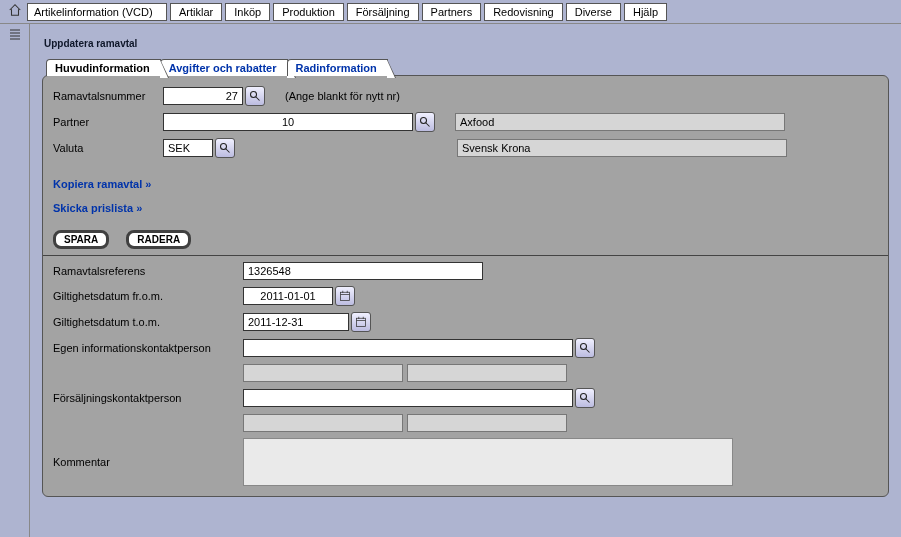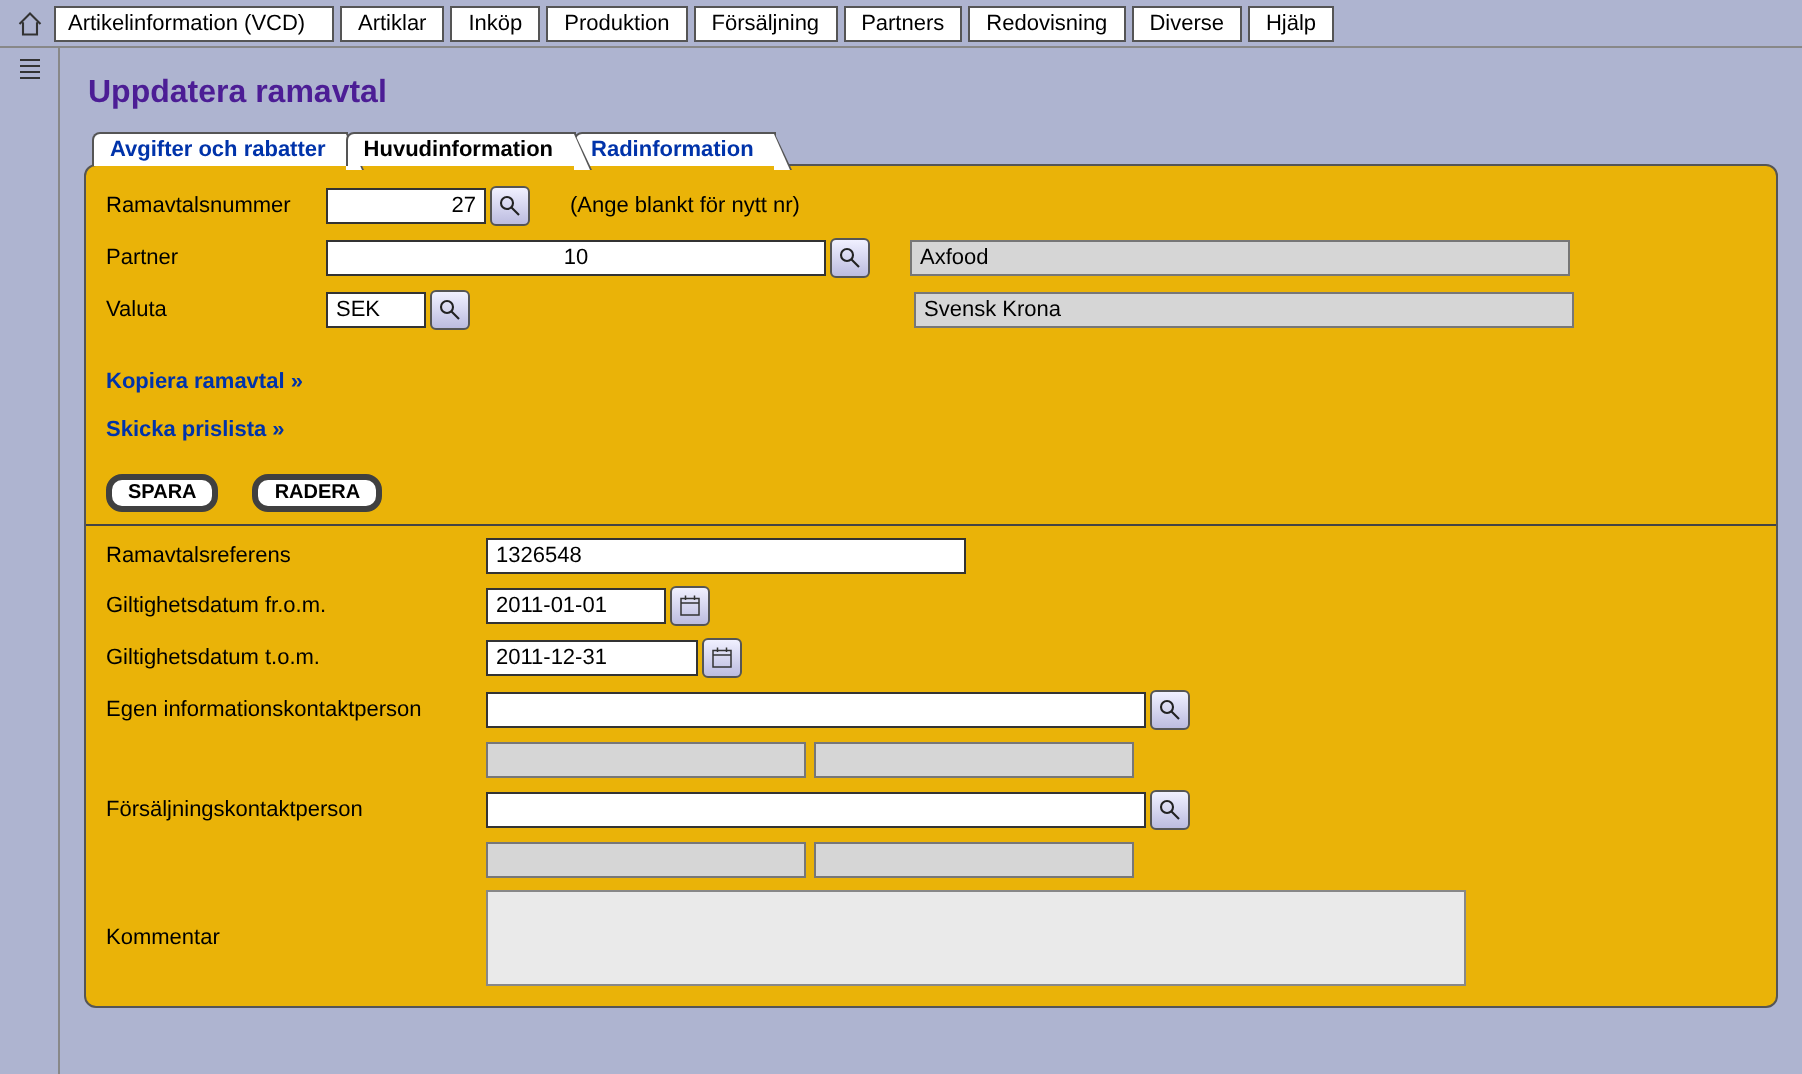--- a/index.html
+++ b/index.html
@@ -8,21 +8,20 @@
     padding: 0;
     font-family: Verdana, Arial, sans-serif;
     font-size: 11px;
     background: #aeb4d0;
     width: 901px;
     height: 537px;
     overflow: hidden;
   }
   .top-menu {
     display: flex;
-    align-items: center;
     gap: 3px;
     padding: 3px 6px;
     background: #aeb4d0;
     border-bottom: 1px solid #888;
     height: 24px;
   }
   .home-icon-wrap {
     width: 18px;
     display:flex;
     justify-content:center;
@@ -56,23 +55,23 @@
   .rail-icon {
     display:inline-block;
     width:14px;height:14px;
   }
   .content {
     flex:1;
     padding: 8px 12px 4px 12px;
     overflow:auto;
   }
   h1.page-title {
-    font-size: 16px;
+    font-size: 10px;
     font-weight: bold;
-    color: #4c1d95;
+    color: #0f172a;
     margin: 6px 0 10px 2px;
   }
   .tabs {
     display:flex;
     align-items:flex-end;
     margin-left:4px;
   }
   .tab {
     position:relative;
     padding: 2px 10px 2px 8px;
@@ -97,21 +96,21 @@
   }
   .tab::before{
     content:"";
     position:absolute;
     right:-9px; top:-1px;
     width:0;height:0;
     border-bottom:19px solid #555;
     border-right:9px solid transparent;
   }
   .panel {
-    background:#eab308;
+    background:#a3a3a3;
     border:1px solid #555;
     border-radius:6px;
     padding:10px 10px 4px 10px;
     margin-top:-1px;
   }
   .form-row {
     display:flex;
     align-items:center;
     margin-bottom:6px;
   }
@@ -206,22 +205,22 @@
             <line x1="2" y1="12" x2="12" y2="12"></line>
           </g>
         </svg>
     </span>
   </div>
 
   <div class="content">
     <h1 class="page-title">Uppdatera ramavtal</h1>
 
     <div class="tabs">
+      <div class="tab active">Huvudinformation</div>
       <div class="tab">Avgifter och rabatter</div>
-      <div class="tab active">Huvudinformation</div>
       <div class="tab">Radinformation</div>
     </div>
 
     <div class="panel">
 
       
       <div class="form-row">
         <div class="label-col">Ramavtalsnummer</div>
         <input class="text-in" style="width: 80px; text-align: right;" value="27">
         <button class="lookup-btn">
@@ -269,21 +268,21 @@
       <hr class="sep">
 
       
       <div class="form-row">
         <div class="label-col2">Ramavtalsreferens</div>
         <input class="text-in" style="width: 240px;" value="1326548">
       </div>
 
       <div class="form-row">
         <div class="label-col2">Giltighetsdatum fr.o.m.</div>
-        <input class="text-in" style="width: 90px;" value="2011-01-01">
+        <input class="text-in" style="width: 90px; text-align: center;" value="2011-01-01">
         <button class="lookup-btn cal-btn">
           <svg viewBox="0 0 16 16">
               <rect x="2" y="3" width="12" height="11"></rect>
               <line x1="2" y1="6" x2="14" y2="6"></line>
               <line x1="5" y1="1" x2="5" y2="4"></line>
               <line x1="11" y1="1" x2="11" y2="4"></line>
             </svg>
         </button>
       </div>
 

